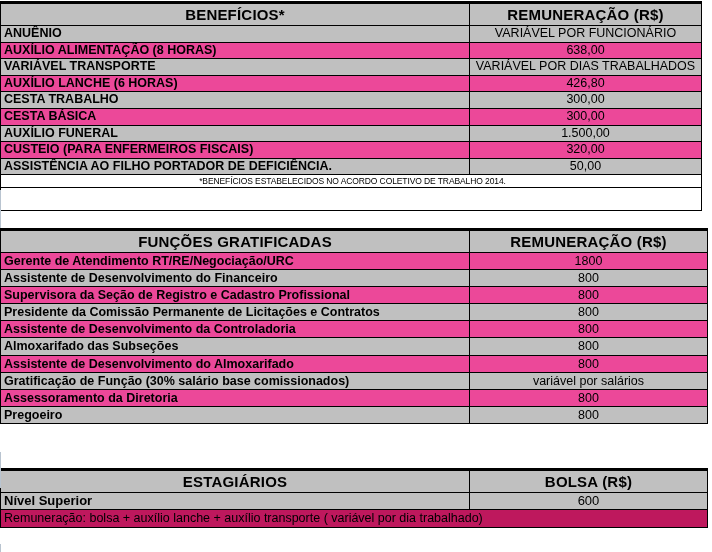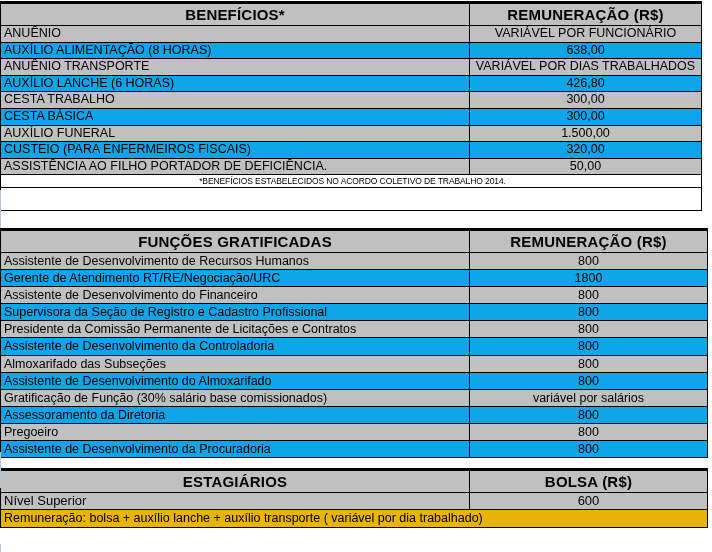--- a/index.html
+++ b/index.html
@@ -51,23 +51,23 @@
     letter-spacing: 0.2px;
   }
 
   
   .tbl tr.r td {
     height: 15px;
     line-height: 15px;
     font-size: 12.5px;
   }
   .band td { background: #c0c0c0; }
-  .plain td { background: #0ea5e9; }
-
-  td.c-label { text-align: left; padding-left: 3px; }
+  .plain td { background: #ec4899; }
+
+  td.c-label { text-align: left; padding-left: 3px; font-weight: bold; }
   td.c-value { text-align: center; }
 
   
   #tbl-beneficios { left: 0px; top: 1px; width: 701px; }
   #tbl-beneficios col.lbl { width: 469px; }
   #tbl-beneficios col.val { width: 232px; }
   #tbl-beneficios tr.r td {
     font-size: 12.5px;
     height: 15.6px;
     line-height: 15.6px;
@@ -99,21 +99,21 @@
   #tbl-funcoes col.lbl { width: 469px; }
   #tbl-funcoes col.val { width: 238px; }
   #tbl-funcoes tr.r td { font-size: 12.5px; height: 16.1px; line-height: 16.1px; }
 
   
   #tbl-estagiarios { left: 0px; top: 468px; width: 707px; }
   #tbl-estagiarios col.lbl { width: 469px; }
   #tbl-estagiarios col.val { width: 238px; }
   #tbl-estagiarios tr.r td { font-size: 13px; height: 16px; line-height: 16px; }
   .note-row-big td {
-    background: #eab308;
+    background: #be185d;
     text-align: left;
     padding-left: 3px;
     font-size: 12.5px;
     line-height: 17px;
     height: 17px;
     border-top: 1px solid #000000;
   }
 
   
   .faint-left {
@@ -141,21 +141,21 @@
 
       <tr class="r band">
         <td class="c-label">ANUÊNIO</td>
         <td class="c-value">VARIÁVEL POR FUNCIONÁRIO</td>
       </tr>
       <tr class="r plain">
         <td class="c-label">AUXÍLIO ALIMENTAÇÃO (8 HORAS)</td>
         <td class="c-value">638,00</td>
       </tr>
       <tr class="r band">
-        <td class="c-label">ANUÊNIO TRANSPORTE</td>
+        <td class="c-label">VARIÁVEL TRANSPORTE</td>
         <td class="c-value">VARIÁVEL POR DIAS TRABALHADOS</td>
       </tr>
       <tr class="r plain">
         <td class="c-label">AUXÍLIO LANCHE (6 HORAS)</td>
         <td class="c-value">426,80</td>
       </tr>
       <tr class="r band">
         <td class="c-label">CESTA TRABALHO</td>
         <td class="c-value">300,00</td>
       </tr>
@@ -189,24 +189,20 @@
     <colgroup>
         <col class="lbl">
         <col class="val">
       </colgroup>
     <tbody>
       <tr class="hdr">
         <td>FUNÇÕES GRATIFICADAS</td>
         <td>REMUNERAÇÃO (R$)</td>
       </tr>
 
-      <tr class="r band">
-        <td class="c-label">Assistente de Desenvolvimento de Recursos Humanos</td>
-        <td class="c-value">800</td>
-      </tr>
       <tr class="r plain">
         <td class="c-label">Gerente de Atendimento RT/RE/Negociação/URC</td>
         <td class="c-value">1800</td>
       </tr>
       <tr class="r band">
         <td class="c-label">Assistente de Desenvolvimento do Financeiro</td>
         <td class="c-value">800</td>
       </tr>
       <tr class="r plain">
         <td class="c-label">Supervisora da Seção de Registro e Cadastro Profissional</td>
@@ -231,24 +227,20 @@
       <tr class="r band">
         <td class="c-label">Gratificação de Função (30% salário base comissionados)</td>
         <td class="c-value">variável por salários</td>
       </tr>
       <tr class="r plain">
         <td class="c-label">Assessoramento da Diretoria</td>
         <td class="c-value">800</td>
       </tr>
       <tr class="r band">
         <td class="c-label">Pregoeiro</td>
-        <td class="c-value">800</td>
-      </tr>
-      <tr class="r plain">
-        <td class="c-label">Assistente de Desenvolvimento da Procuradoria</td>
         <td class="c-value">800</td>
       </tr>
     </tbody>
   </table>
 
   <table class="tbl" id="tbl-estagiarios">
     <colgroup>
         <col class="lbl">
         <col class="val">
       </colgroup>

